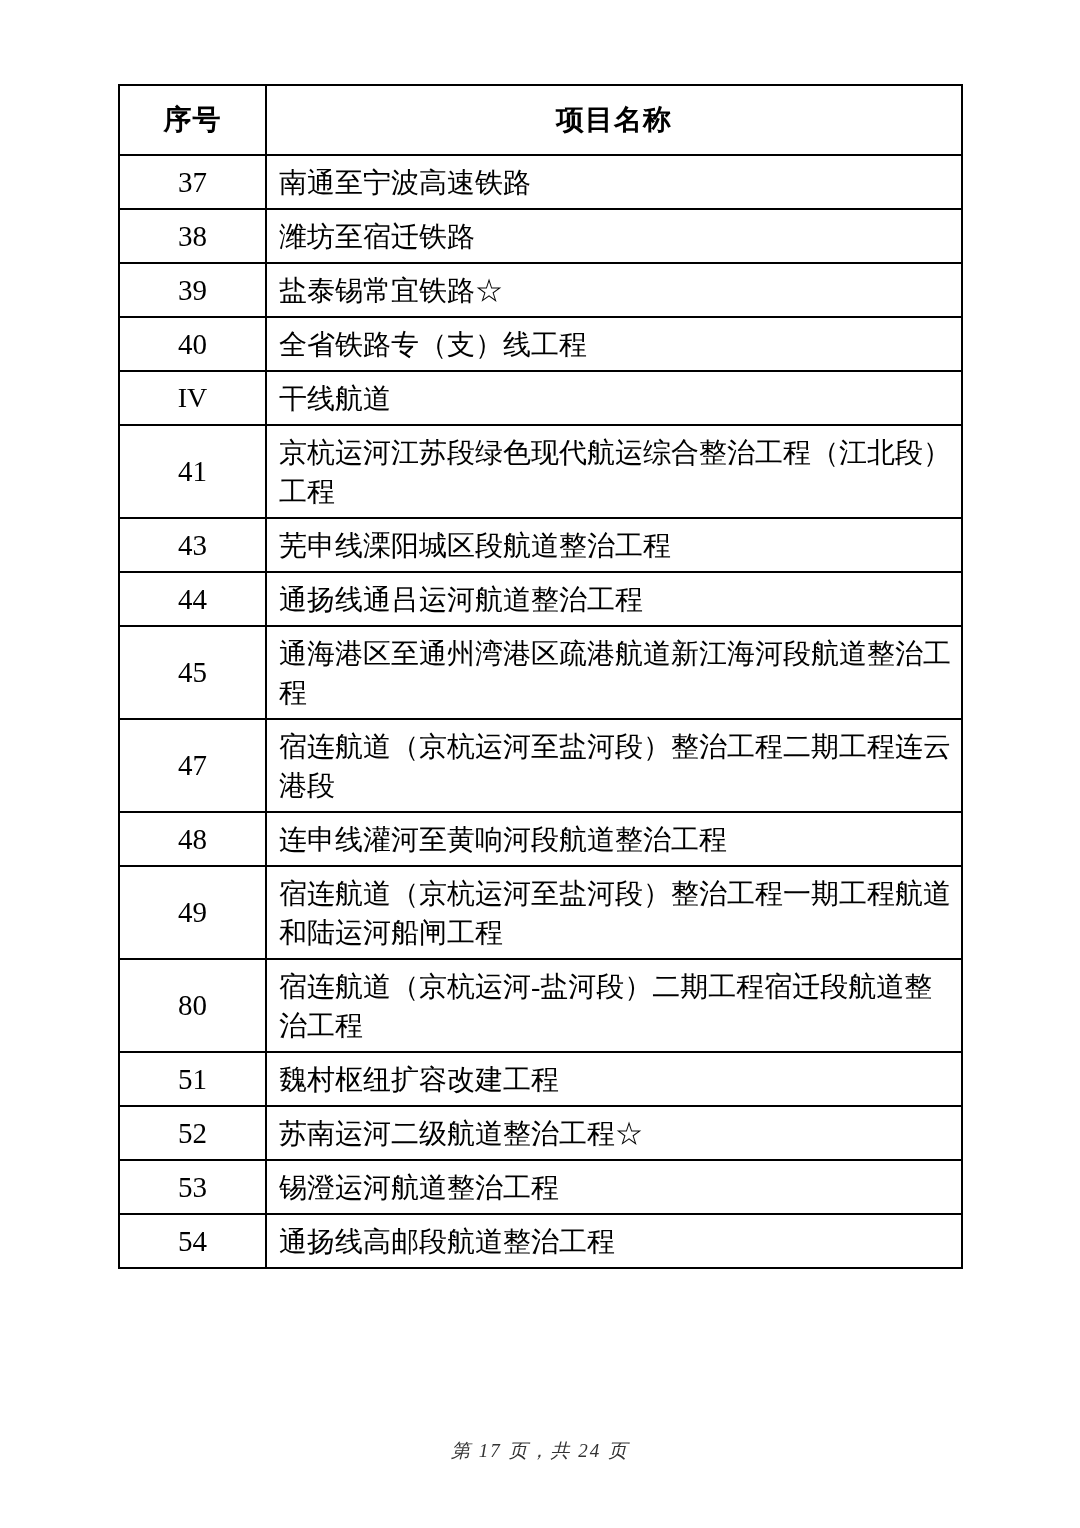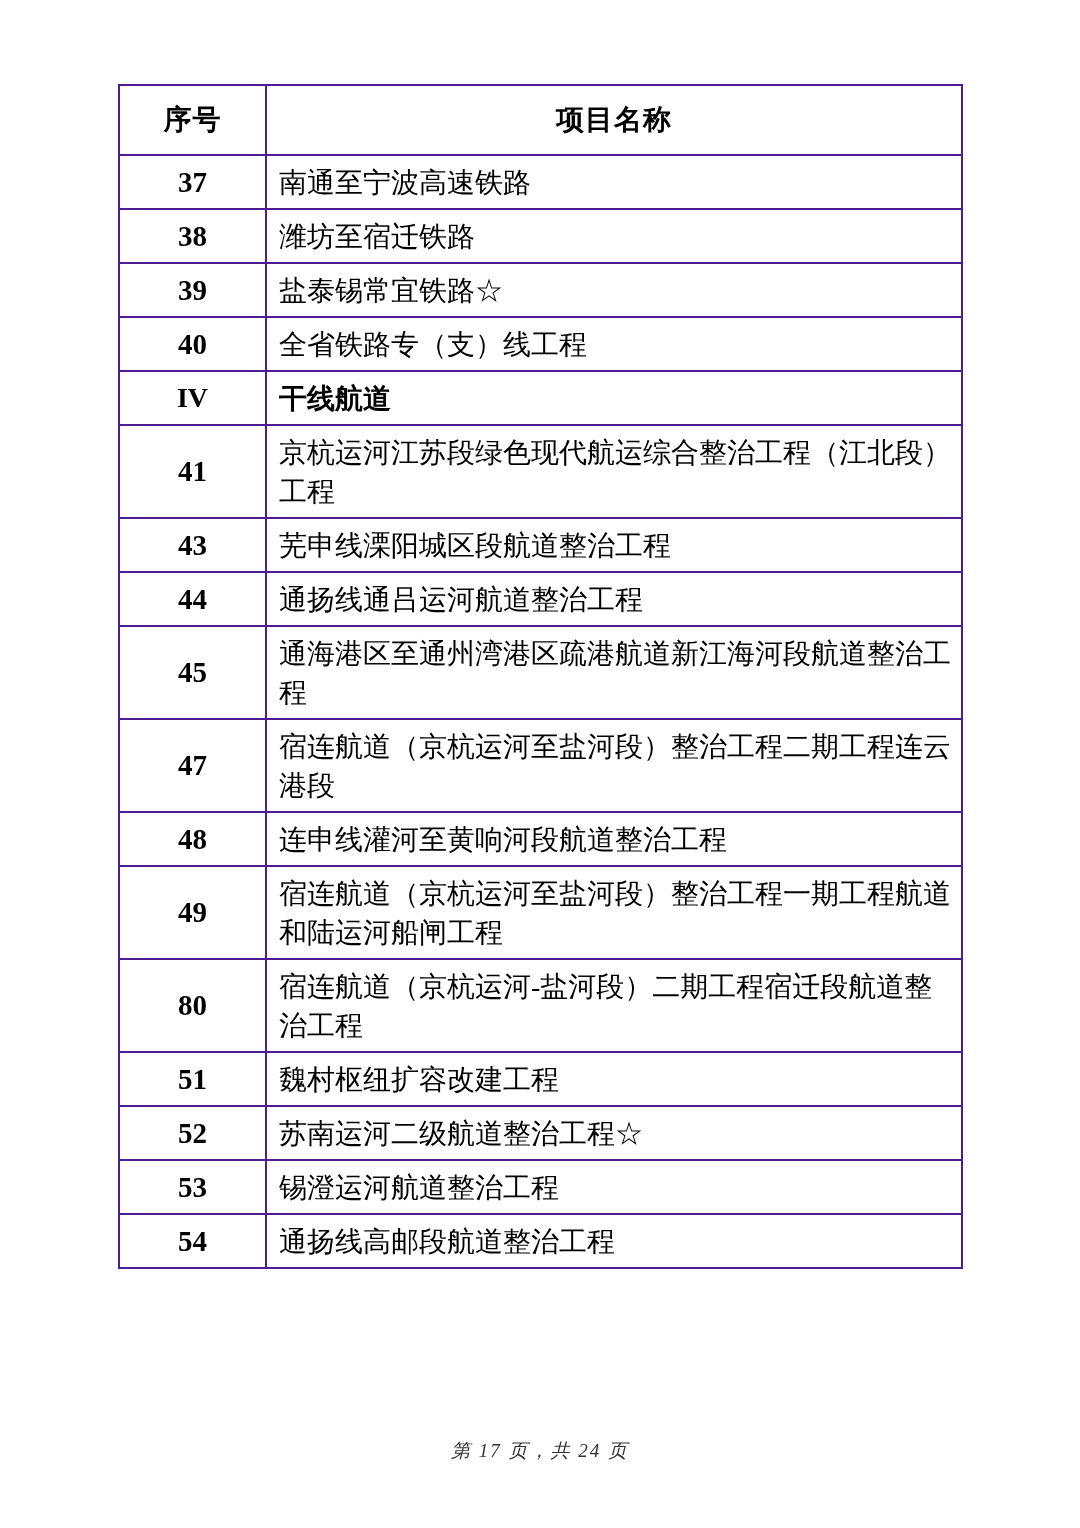--- a/index.html
+++ b/index.html
@@ -16,44 +16,43 @@
   table.doc-table {
     position: absolute;
     left: 118px;
     top: 84px;
     width: 845px;
     border-collapse: collapse;
     table-layout: fixed;
   }
   table.doc-table th,
   table.doc-table td {
-    border: 2px solid #4c1d95;
+    border: 2px solid #000000;
     vertical-align: middle;
   }
   th.col-num, td.num { width: 147px; }
   th {
     font-size: 28px;
     font-weight: bold;
     height: 70px;
     text-align: center;
     letter-spacing: 1px;
   }
   td.num {
     text-align: center;
     font-size: 29px;
     padding: 7px 4px;
-    font-weight: bold;
   }
   td.name {
     font-size: 28px;
     line-height: 39px;
     padding: 7px 10px 6px 12px;
     text-align: left;
   }
-  tr.section td.name { font-weight: bold; }
+  tr.section td.name { font-weight: normal; }
   tr.section td.num  { font-size: 28px; }
   .page-footer {
     position: absolute;
     left: 0;
     top: 1438px;
     width: 100%;
     text-align: center;
     font-size: 19px;
     color: #333333;
     letter-spacing: 2px;

